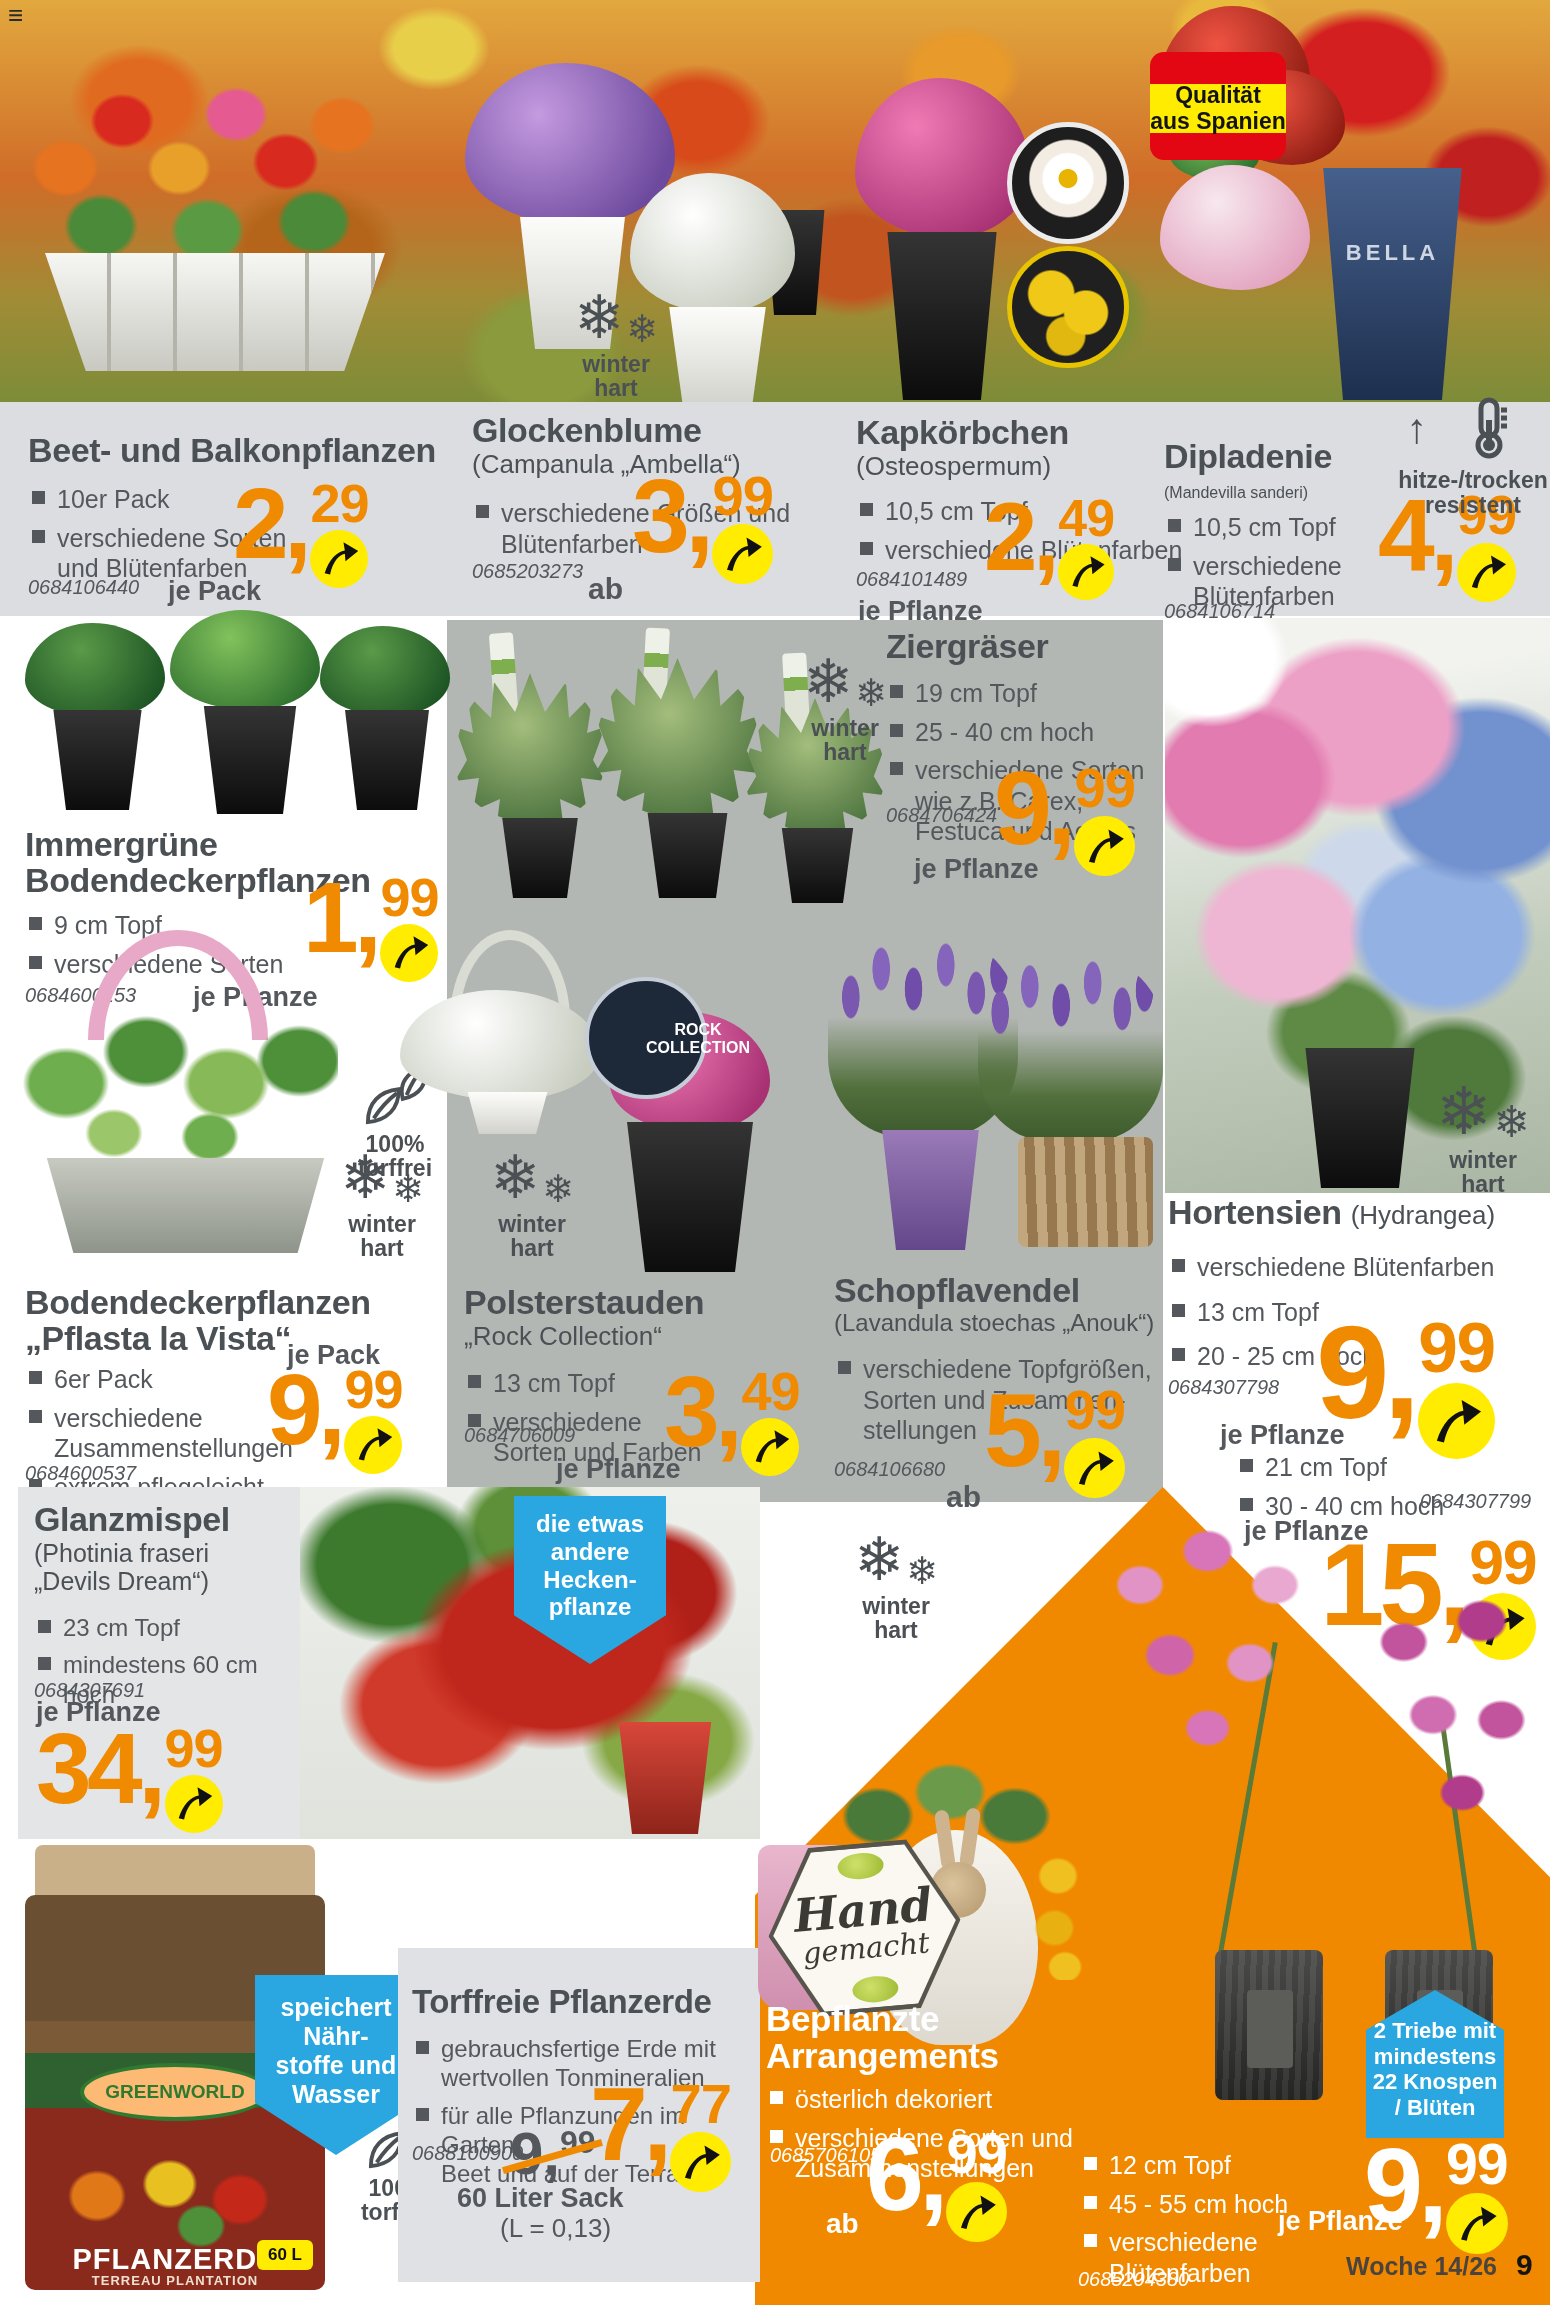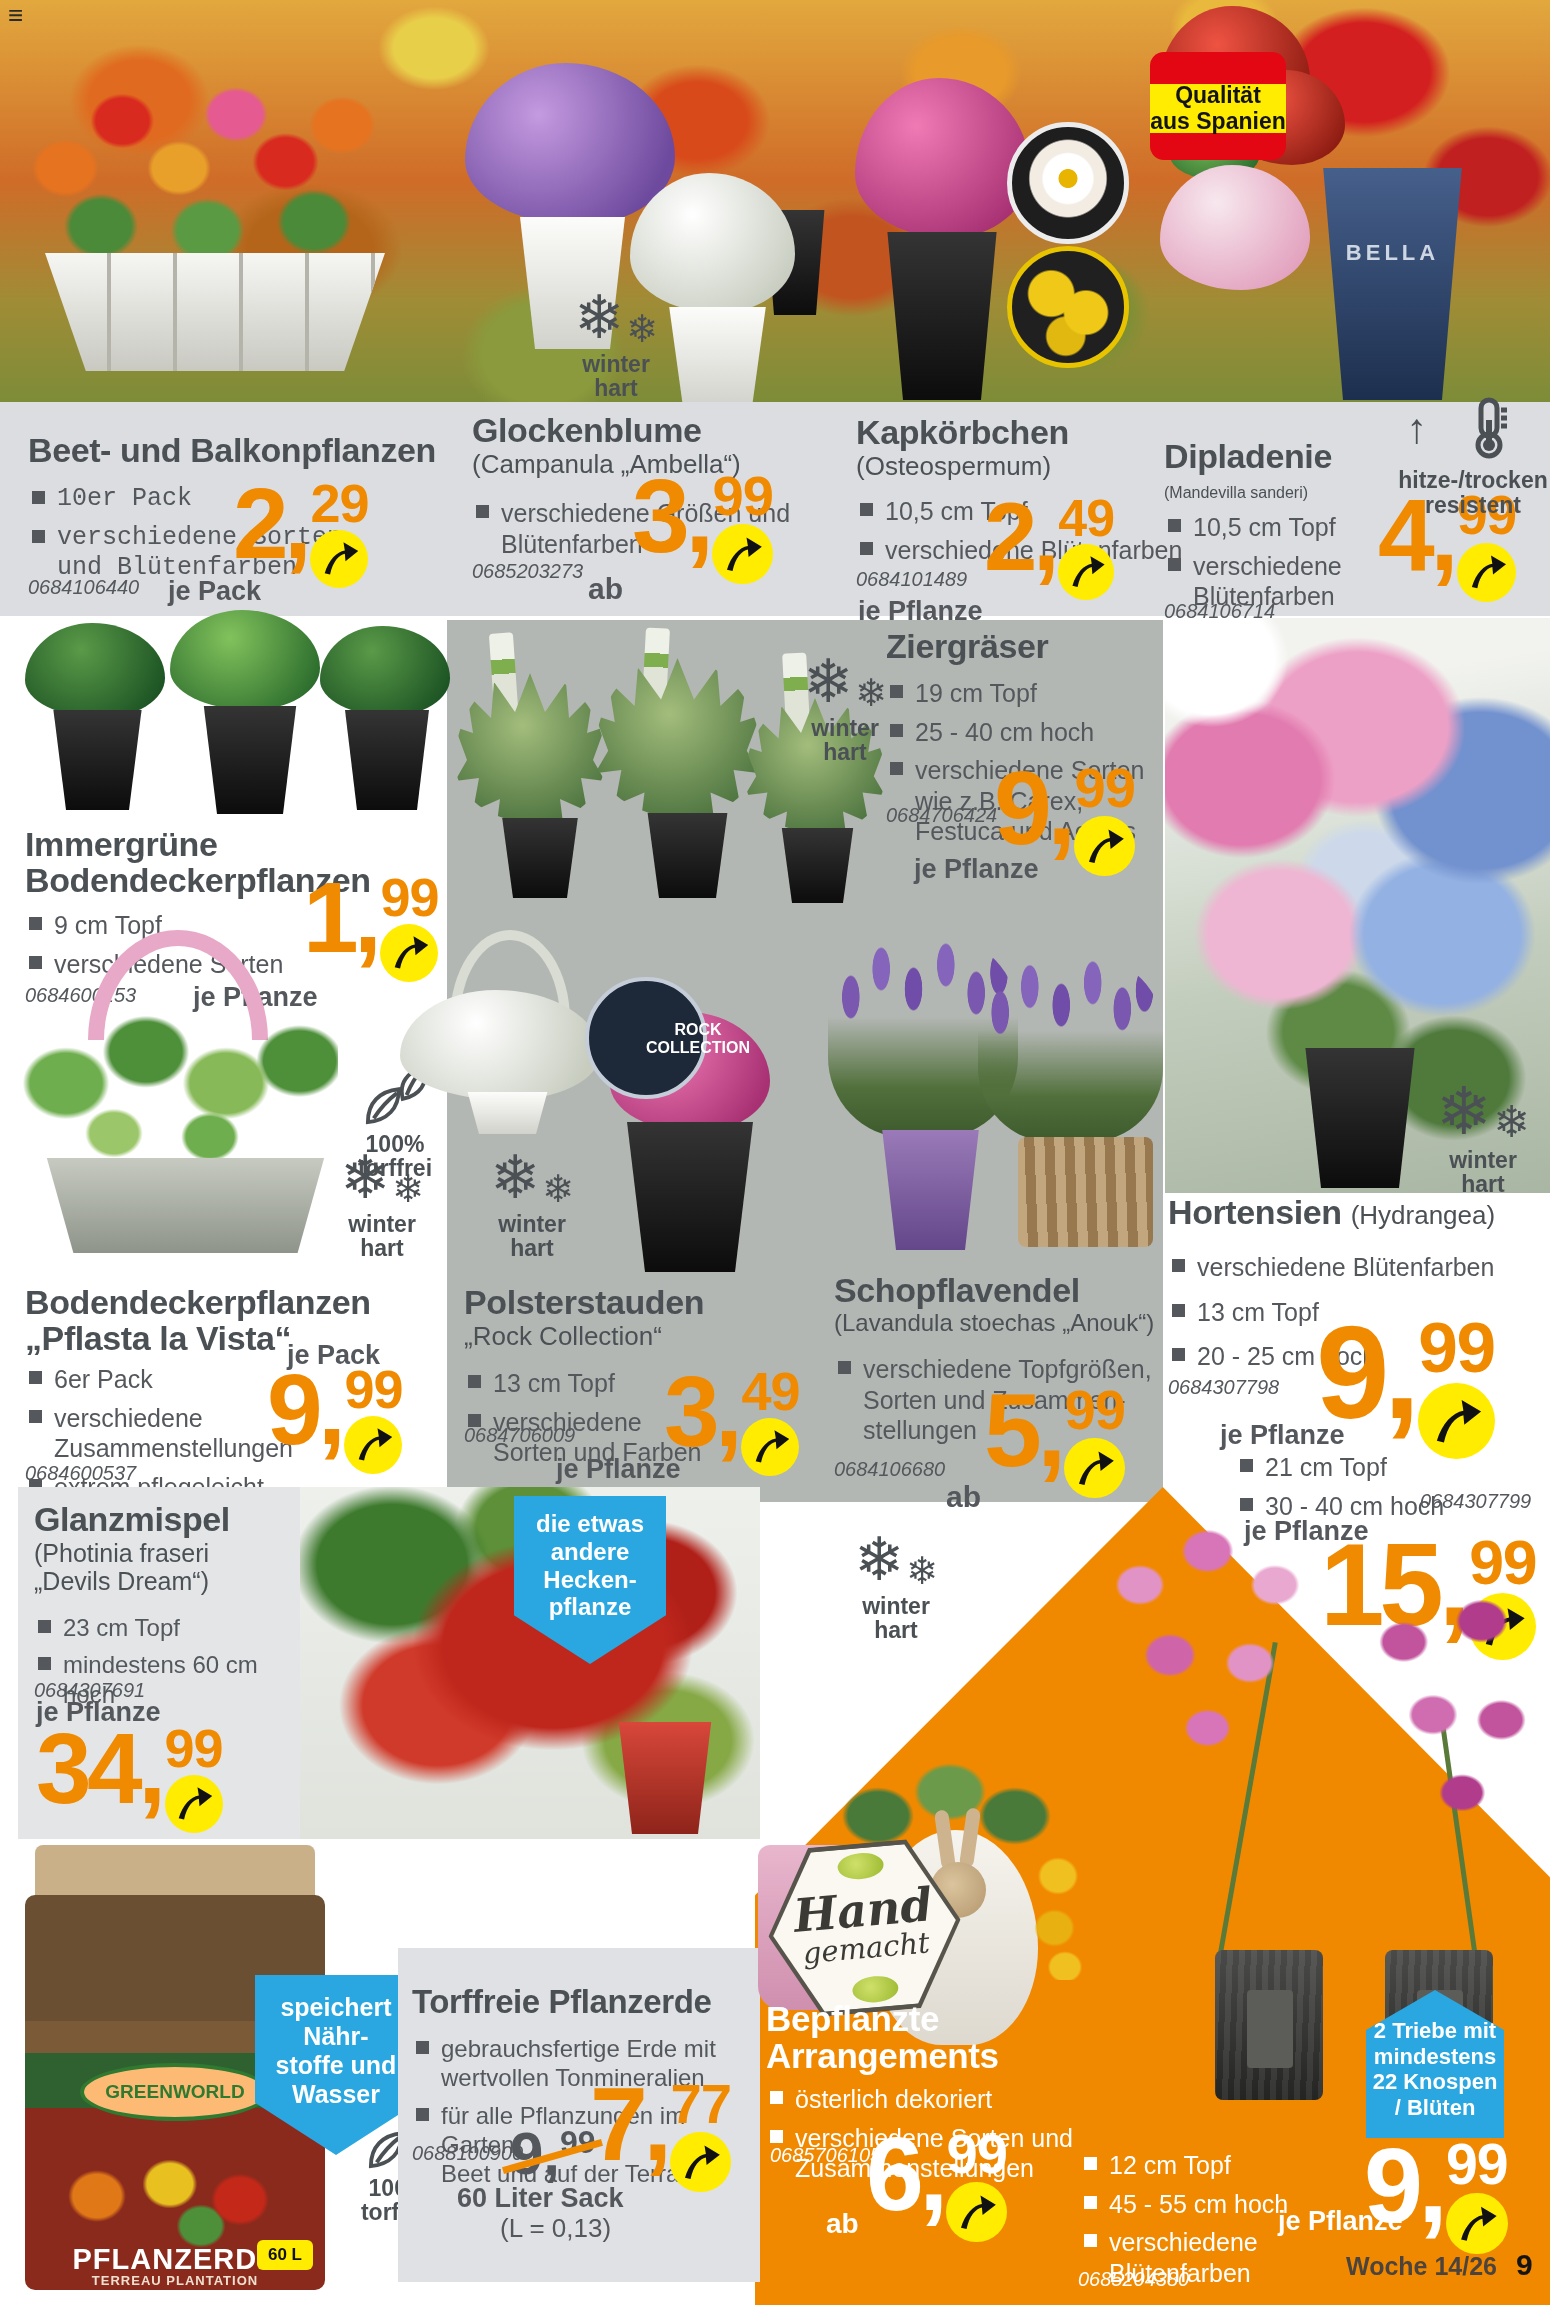--- a/index.html
+++ b/index.html
@@ -181,21 +181,21 @@
     <div class="fl">
         <span class="f1">❄</span>
         <span class="f2">❄</span>
       </div>
     <div class="lb pre">winter
 hart</div>
   </div>
 
   <div class="abs" style="left:28px;top:424px;width:408px;height:192px;">
     <div class="h1" style="left:0;top:8px;">Beet- und Balkonpflanzen</div>
-    <div class="buls" style="left:4px;top:52px;font-family:Liberation Mono, monospace;">
+    <div class="buls" style="left:4px;top:52px;">
       <div class="bul">
           <span class="sq"></span>
           <span class="pre">10er Pack</span>
         </div>
       <div class="bul">
           <span class="sq"></span>
           <span class="pre">verschiedene Sorten
 und Blütenfarben</span>
         </div>
     </div>

